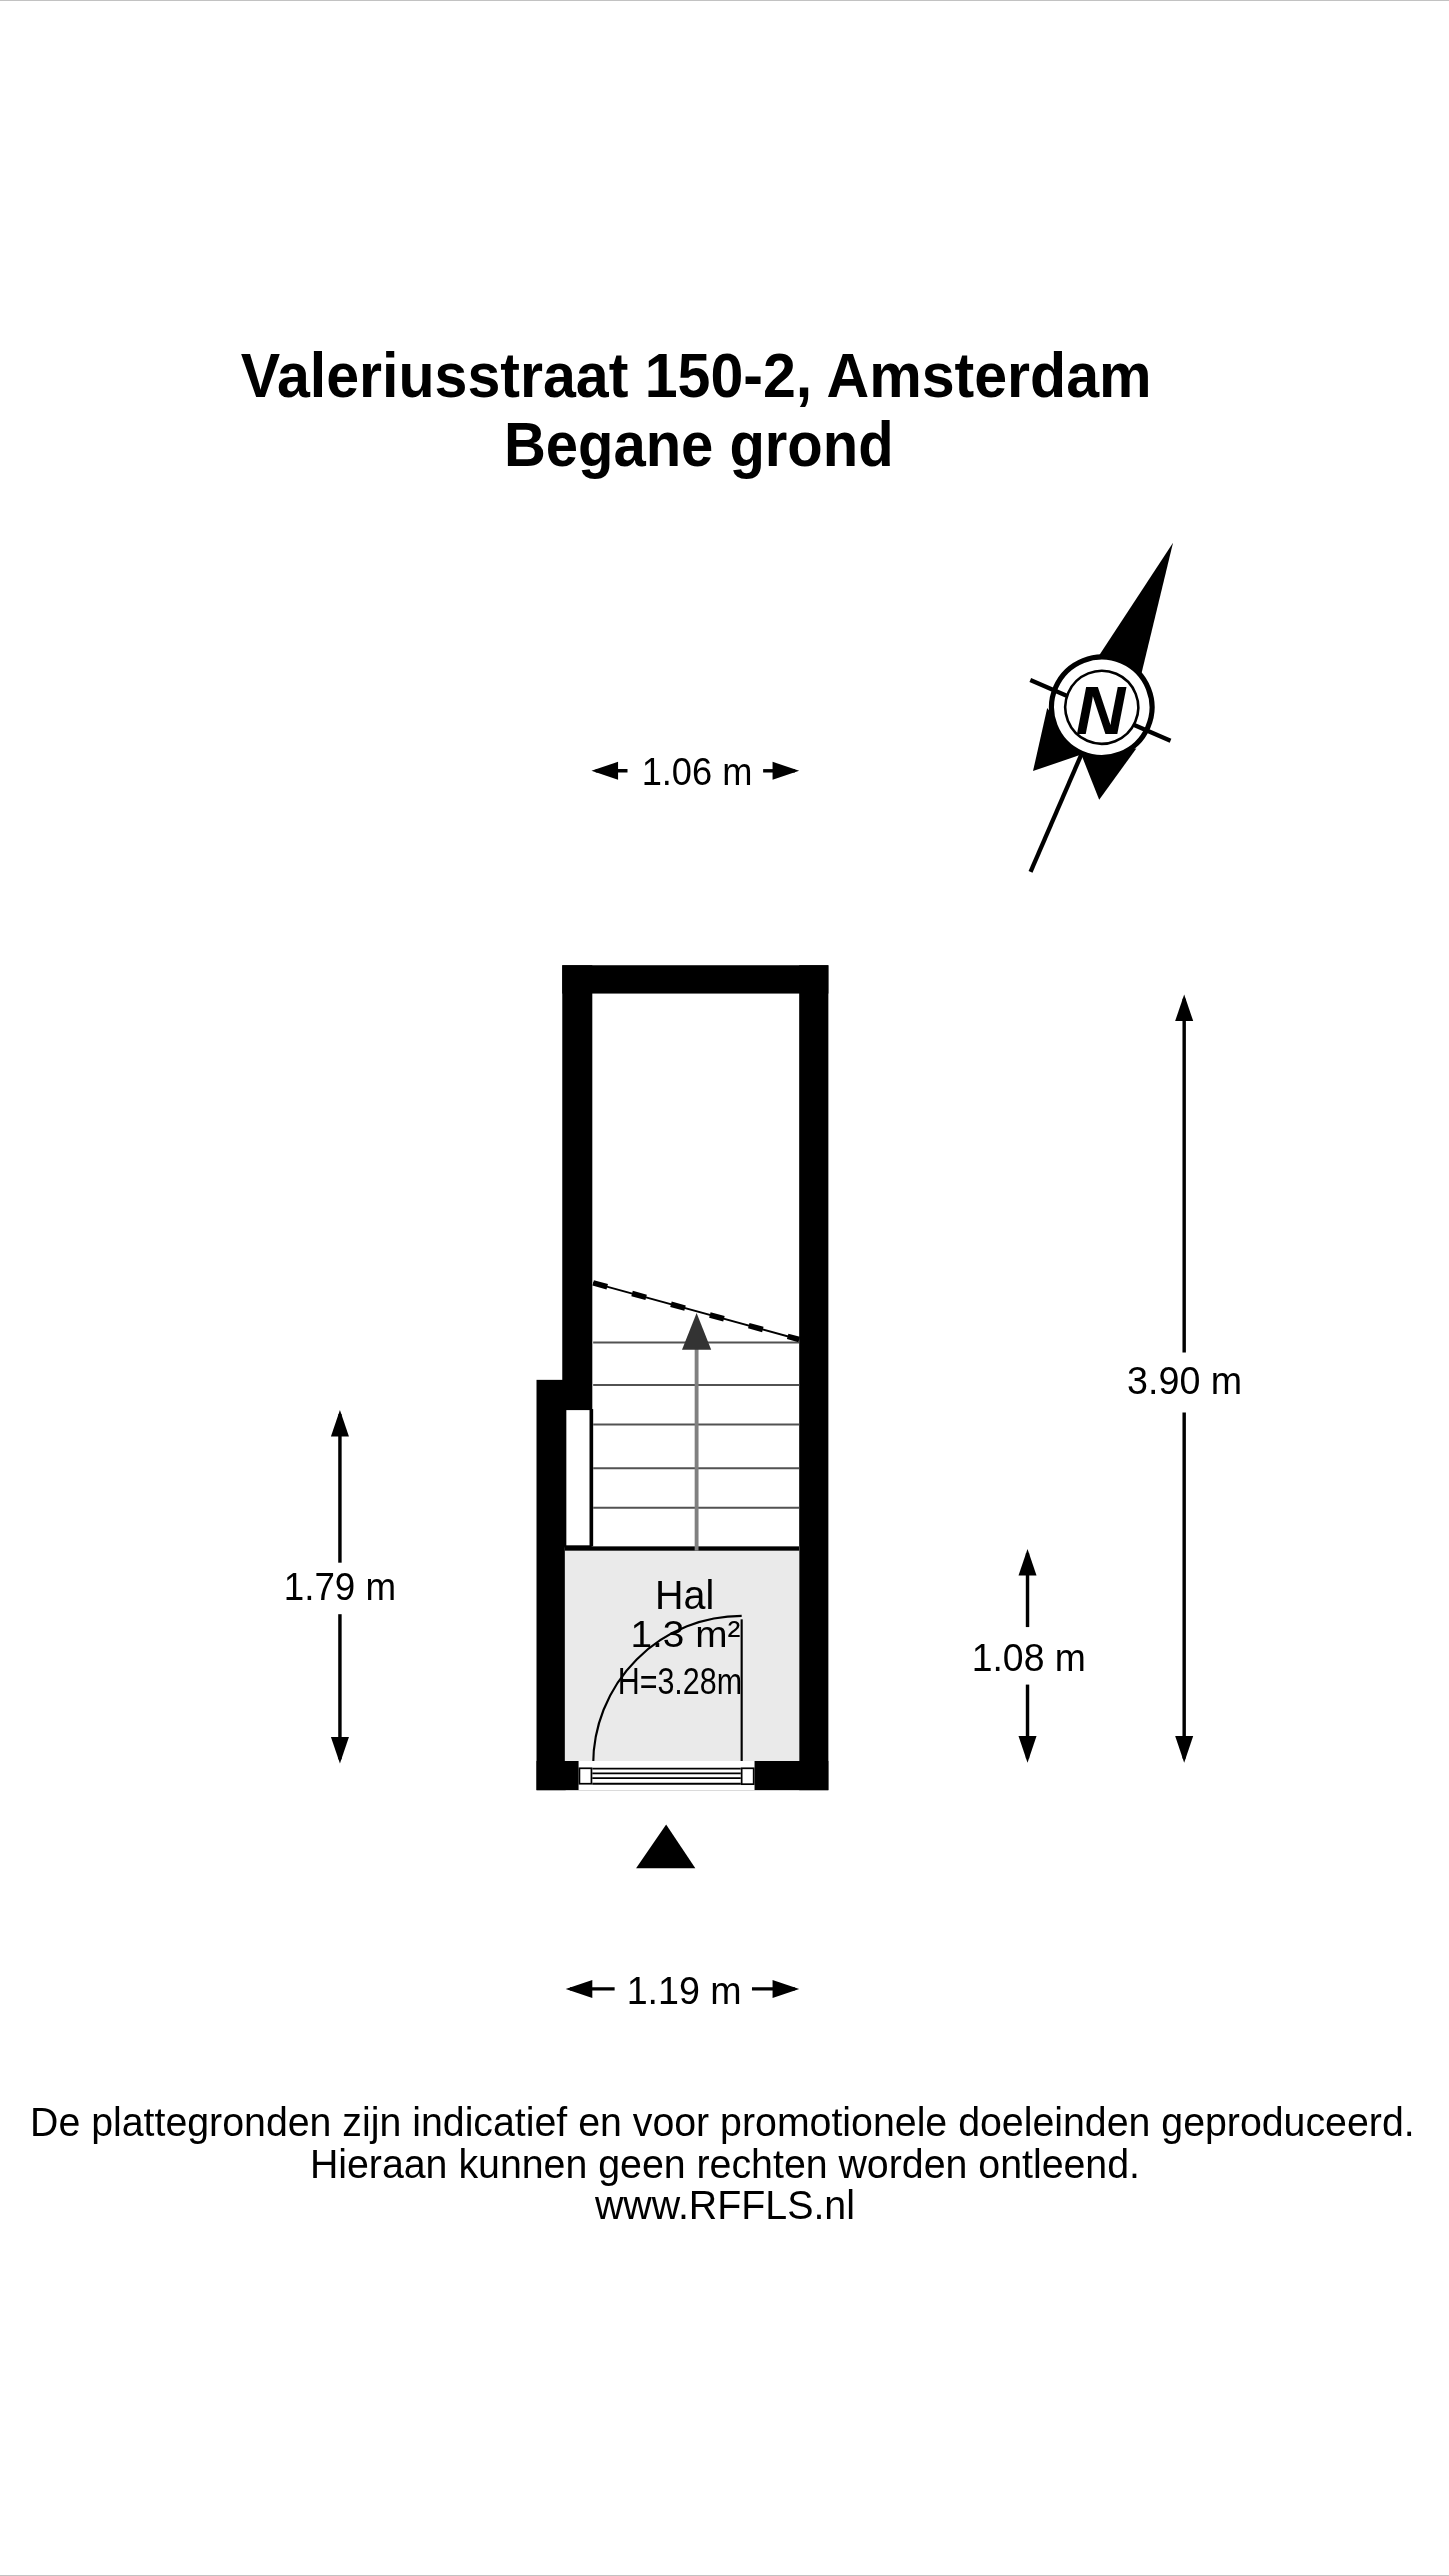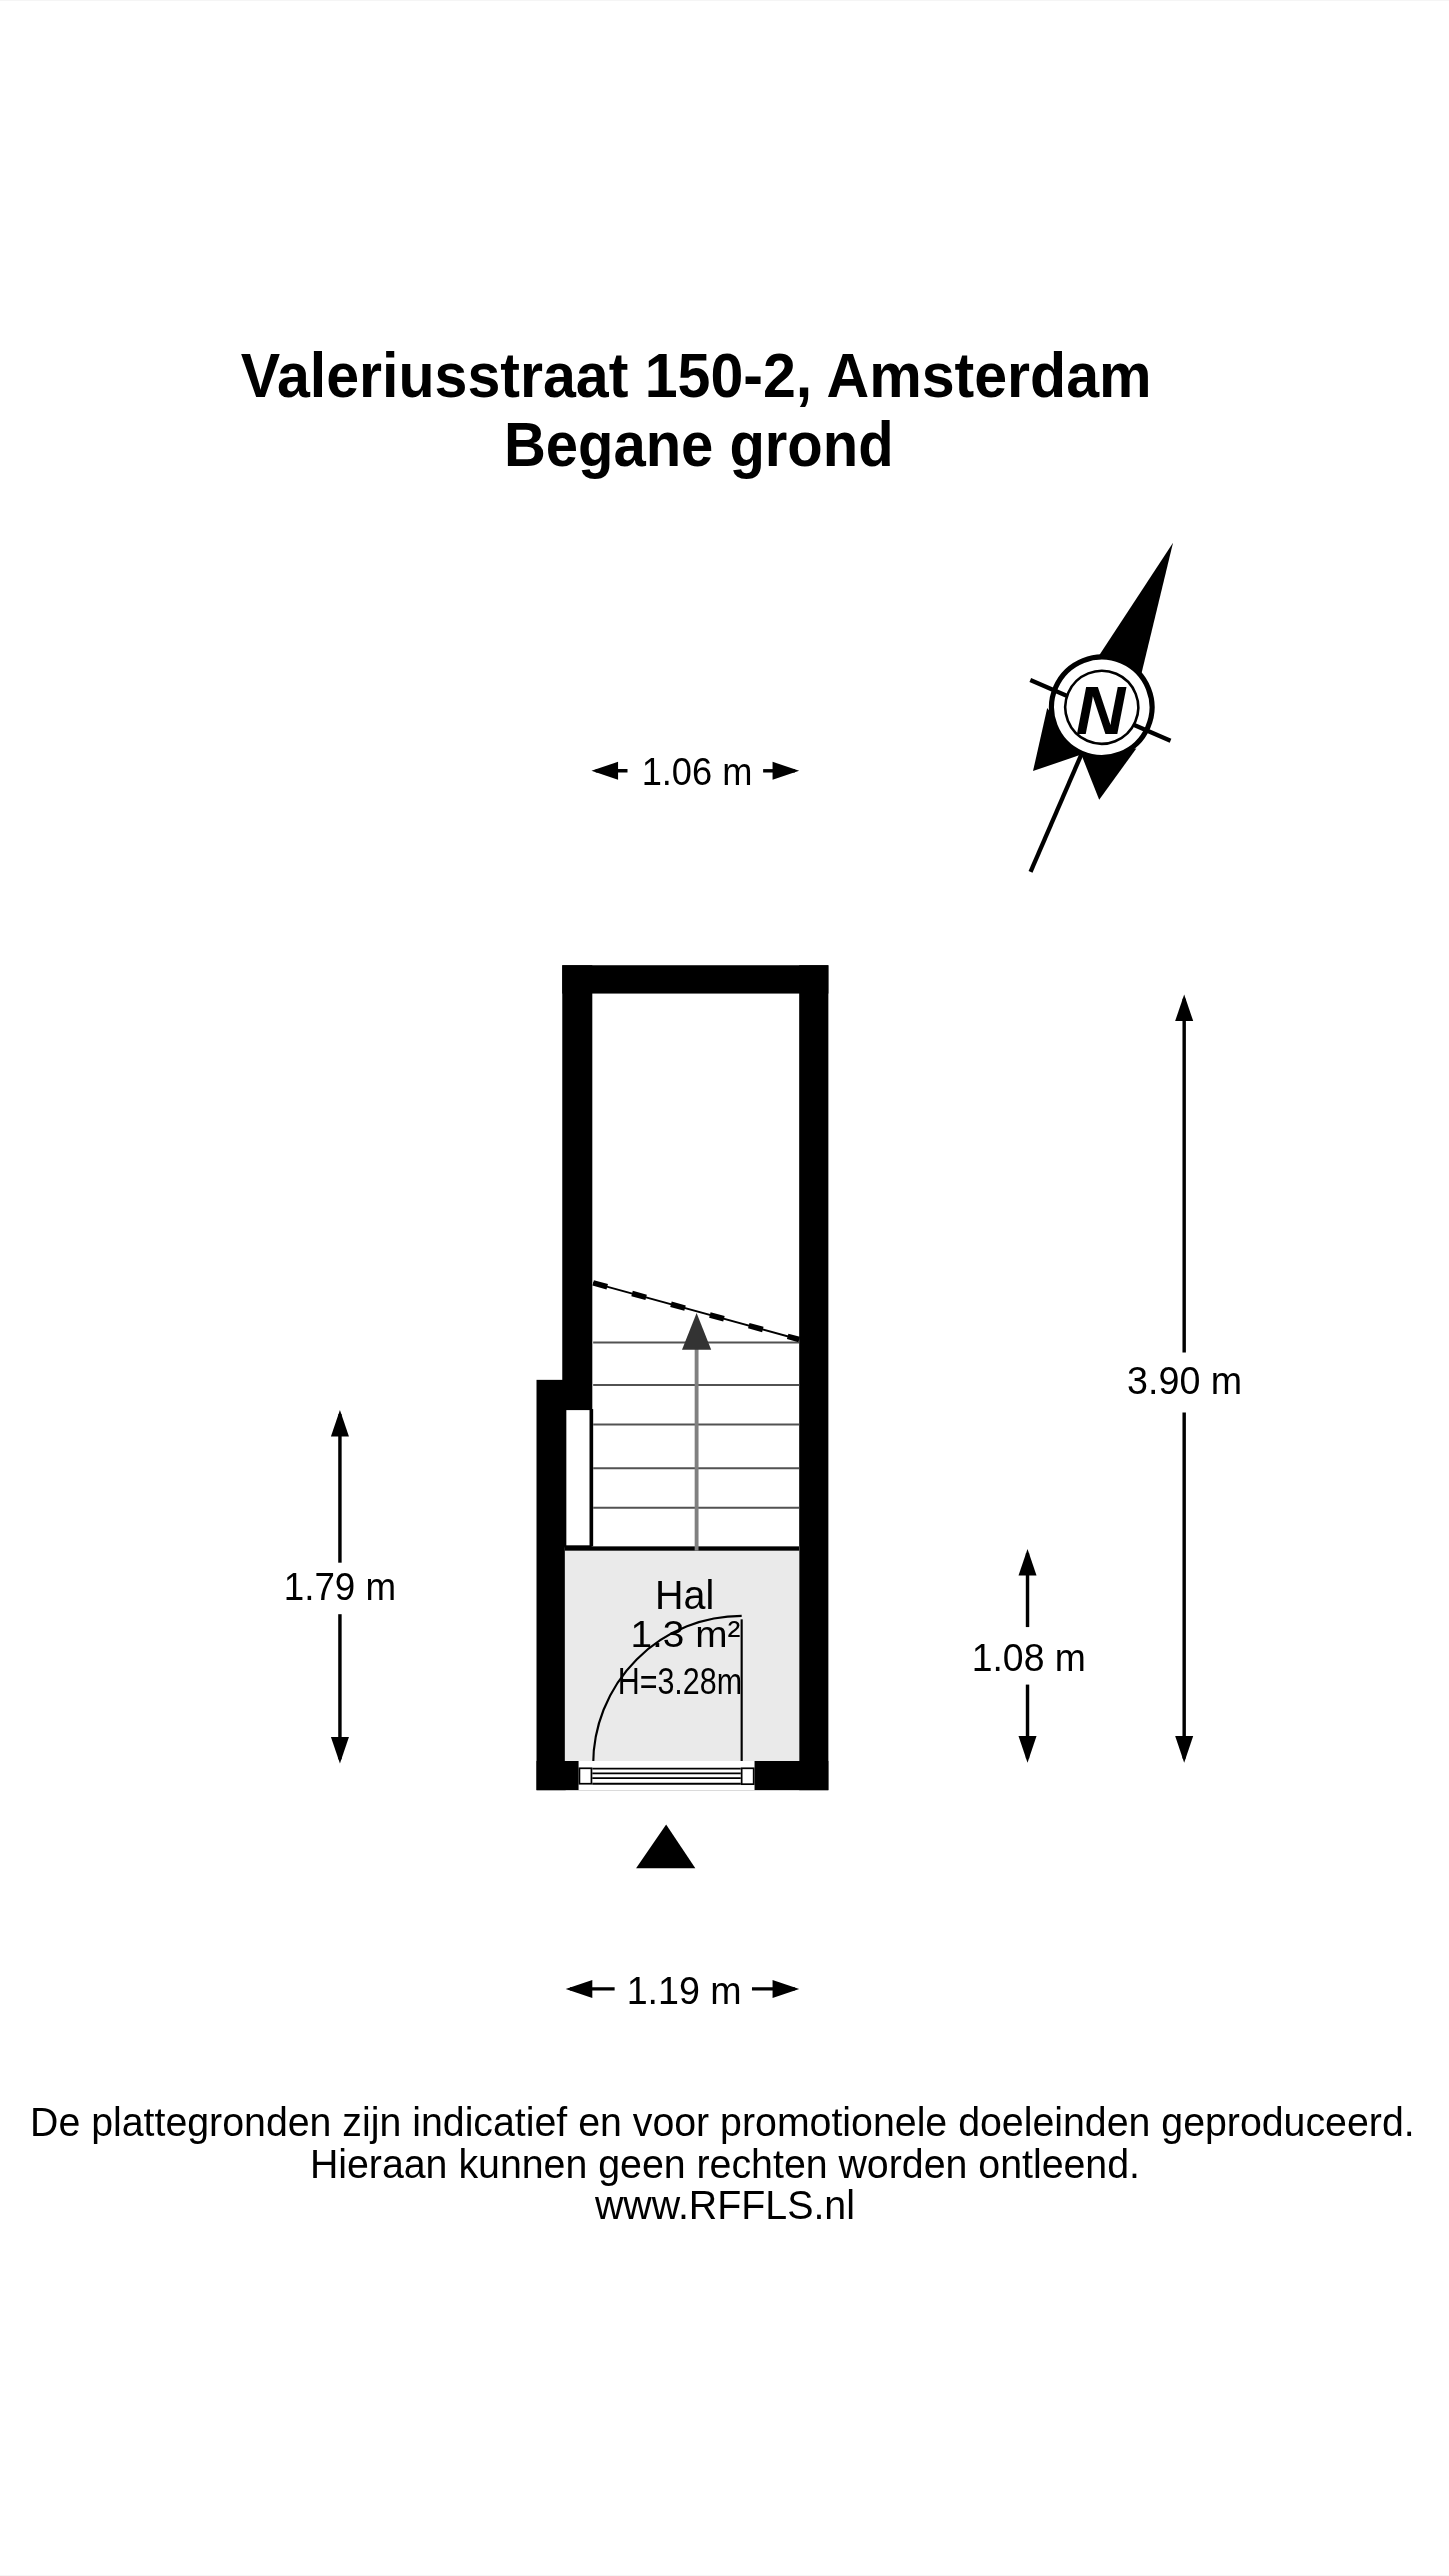--- a/index.html
+++ b/index.html
@@ -1,16 +1,16 @@
 <!DOCTYPE html>
 <html style="font-size:13.7px"><head>
 <meta charset="utf-8">
 <style>
   html,body{margin:0;padding:0;background:#ffffff;}
-  .page{position:relative;width:1449px;height:2576px;background:#e5e5e5;overflow:hidden;filter:grayscale(1);}
+  .page{position:relative;width:1449px;height:2576px;background:#0f766e;overflow:hidden;filter:grayscale(1);}
   svg text{font-family:"Liberation Sans", sans-serif;fill:#000000;}
 </style>
 </head>
 <body>
 <div class="page">
 <svg width="1449" height="2576" viewBox="0 0 1688 3000" xmlns="http://www.w3.org/2000/svg">
 
   <rect x="0" y="0" width="1688" height="3000" fill="#ffffff"></rect>
 
   <text x="811" y="462" font-size="74" font-weight="bold" text-anchor="middle" textLength="1061" lengthAdjust="spacingAndGlyphs">Valeriusstraat 150-2, Amsterdam</text>

